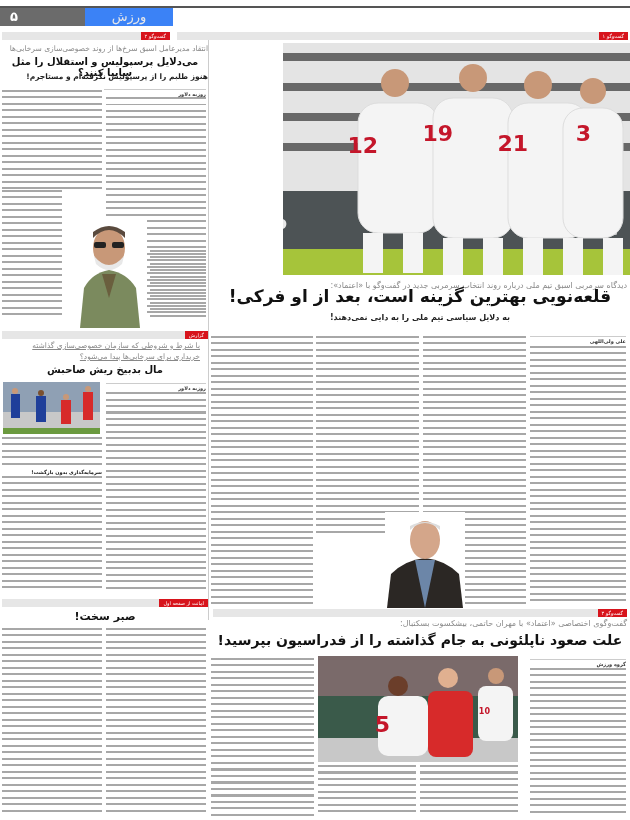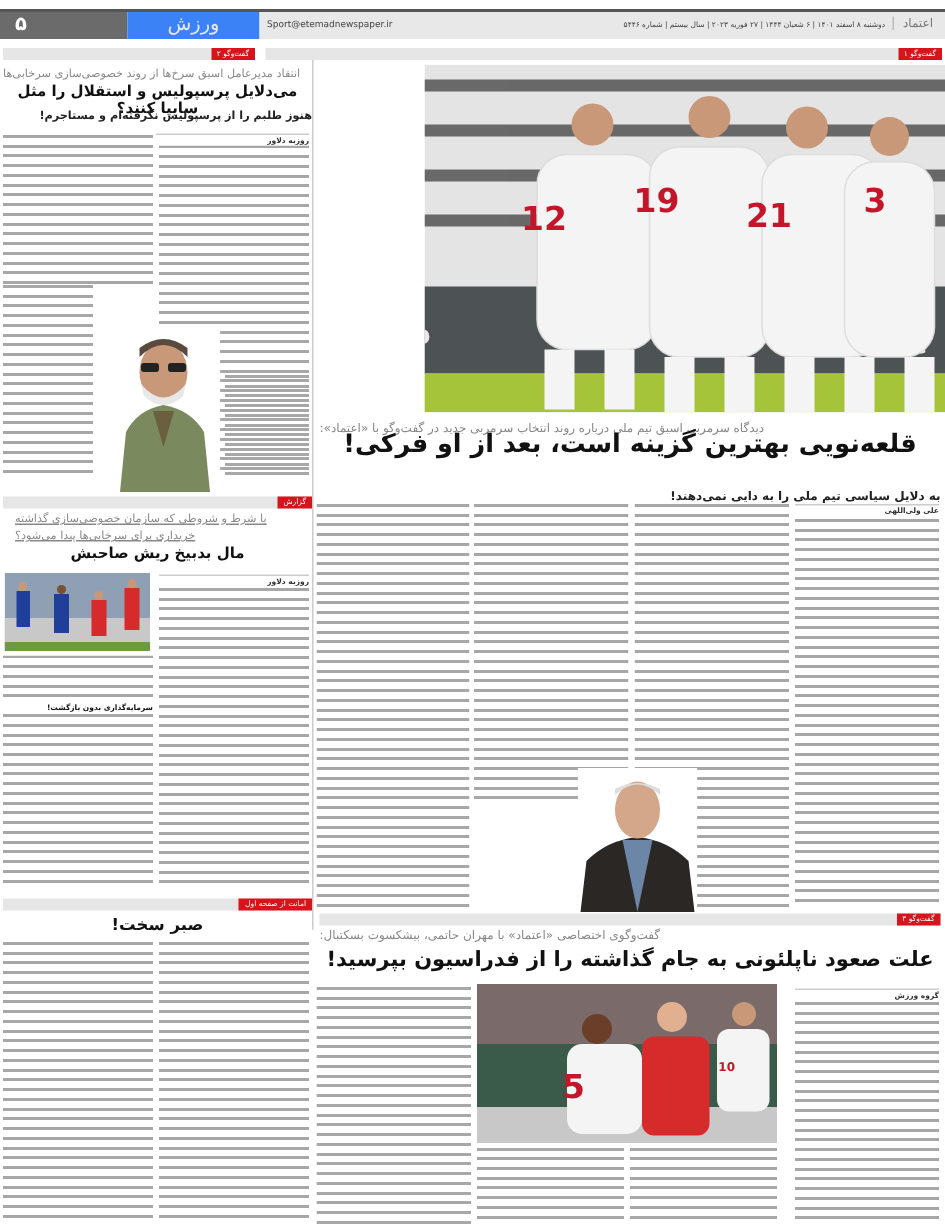--- a/index.html
+++ b/index.html
@@ -10,43 +10,38 @@
   .mh-page { width: 85px; height: 18px; background: #6b6b6b; color: #fff; font-size: 13px; font-weight: bold; padding-left: 10px; line-height: 18px; }
   .mh-section { width: 88px; height: 18px; background: #3b82f6; color: #e8e8e8; font-size: 13px; text-align: center; line-height: 18px; }
   .mh-bar { flex: 1; height: 18px; background: #e8e8e8; position: relative; font-size: 6px; color: #444; }
   .mh-email { position: absolute; left: 5px; top: 5px; }
   .mh-date { position: absolute; right: 40px; top: 6px; font-size: 5px; }
   .mh-logo { position: absolute; right: 8px; top: 3px; font-size: 8px; color: #777; border-left: 1px solid #bbb; padding-left: 6px; }
 
   .section-bar { position: absolute; height: 8px; background: #e6e6e6; }
   .section-tag { position: absolute; right: 0; top: 0; height: 8px; background: #d7141c; color: #fff; font-size: 5px; line-height: 8px; padding: 0 4px; }
 
-  .kicker { position: absolute; text-align: left; color: #888; font-size: 8px; }
+  .kicker { position: absolute; text-align: right; color: #888; font-size: 8px; }
   .headline { position: absolute; text-align: center; font-weight: bold; color: #111; }
   .subhead { position: absolute; text-align: center; font-weight: bold; color: #222; font-size: 8px; }
   .byline { position: absolute; font-size: 5px; font-weight: bold; color: #333; border-top: 1px solid #ccc; padding-top: 1px; }
 
   .col { position: absolute; font-size: 4.2px; line-height: 6.5px; color: #555; text-align: justify; overflow: hidden; }
   .lines { width: 100%; height: 100%; background: repeating-linear-gradient(to bottom, #8a8a8a 0px, #8a8a8a 2px, transparent 2px, transparent 6.5px); opacity: 0.75; }
   .inline-title { position: absolute; font-size: 6px; font-weight: bold; color: #111; }
 
   .photo { position: absolute; overflow: hidden; }
   .vdivider { position: absolute; width: 1px; background: #ccc; }
 </style>
 </head>
 <body>
 
 <div class="masthead">
   <div class="mh-page">۵</div>
   <div class="mh-section">ورزش</div>
-  <div class="mh-bar">
-    <span class="mh-email">Sport@etemadnewspaper.ir</span>
-    <span class="mh-date" style="direction:rtl;">دوشنبه ۸ اسفند ۱۴۰۱ | ۶ شعبان ۱۴۴۴ | ۲۷ فوریه ۲۰۲۳ | سال بیستم | شماره ۵۴۴۶</span>
-    <span class="mh-logo">اعتماد</span>
-  </div>
 </div>
 
 <div class="section-bar" style="left:2px; top:32px; width:168px;">
   <span class="section-tag">گفت‌وگو ۲</span>
 </div>
 <div class="section-bar" style="left:177px; top:32px; width:451px;">
   <span class="section-tag">گفت‌وگو ۱</span>
 </div>
 
 <div class="vdivider" style="left:208px; top:40px; height:580px;"></div>
@@ -162,21 +157,21 @@
       <rect x="200" y="195" width="20" height="37"></rect>
       <rect x="240" y="195" width="20" height="37"></rect>
       <rect x="280" y="195" width="20" height="37"></rect>
       <rect x="320" y="195" width="20" height="37"></rect>
     </g>
   </svg>
 </div>
 
 <div class="kicker" style="left:213px; top:281px; width:414px;">دیدگاه سرمربی اسبق تیم ملی درباره روند انتخاب سرمربی جدید در گفت‌وگو با «اعتماد»:</div>
 <div class="headline" style="left:213px; top:286px; width:414px; font-size:17px;">قلعه‌نویی بهترین گزینه است، بعد از او فرکی!</div>
-<div class="subhead" style="left:213px; top:326px; width:414px;text-align:right;">به دلایل سیاسی تیم ملی را به دایی نمی‌دهند!</div>
+<div class="subhead" style="left:213px; top:313px; width:414px;">به دلایل سیاسی تیم ملی را به دایی نمی‌دهند!</div>
 
 <div class="byline" style="left:530px; top:336px; width:96px; text-align:right;">علی ولی‌اللهی</div>
 <div class="col" style="left:530px; top:346px; width:96px; height:260px;">
     <div class="lines"></div>
   </div>
 <div class="col" style="left:423px; top:336px; width:103px; height:270px;">
     <div class="lines"></div>
   </div>
 <div class="col" style="left:316px; top:336px; width:103px; height:200px;">
     <div class="lines"></div>

